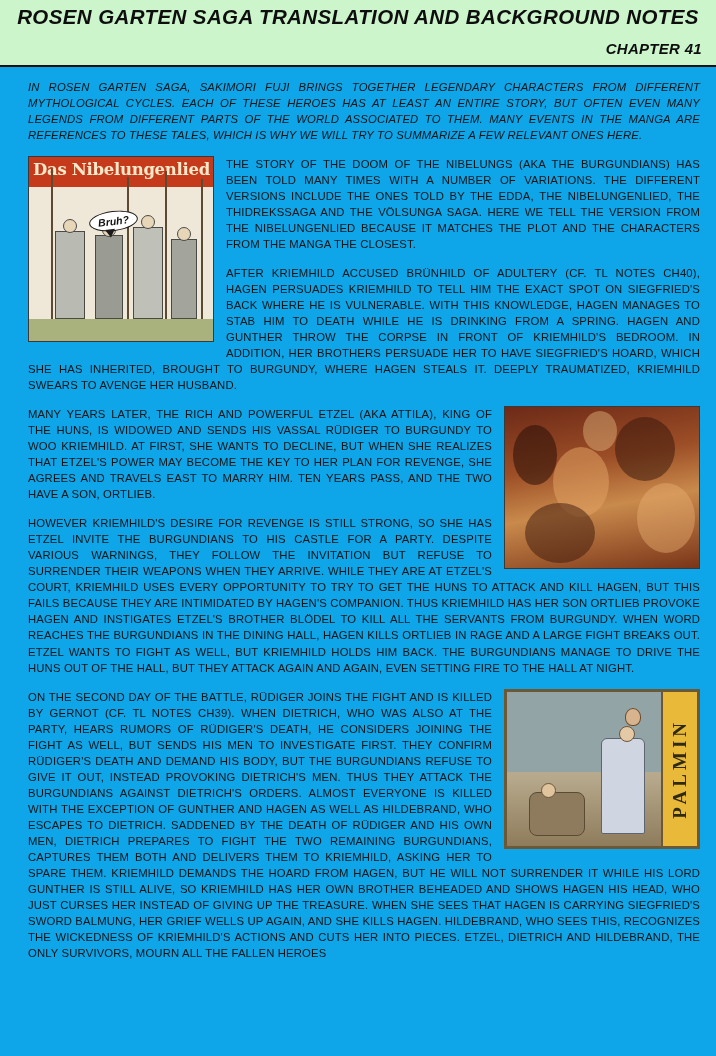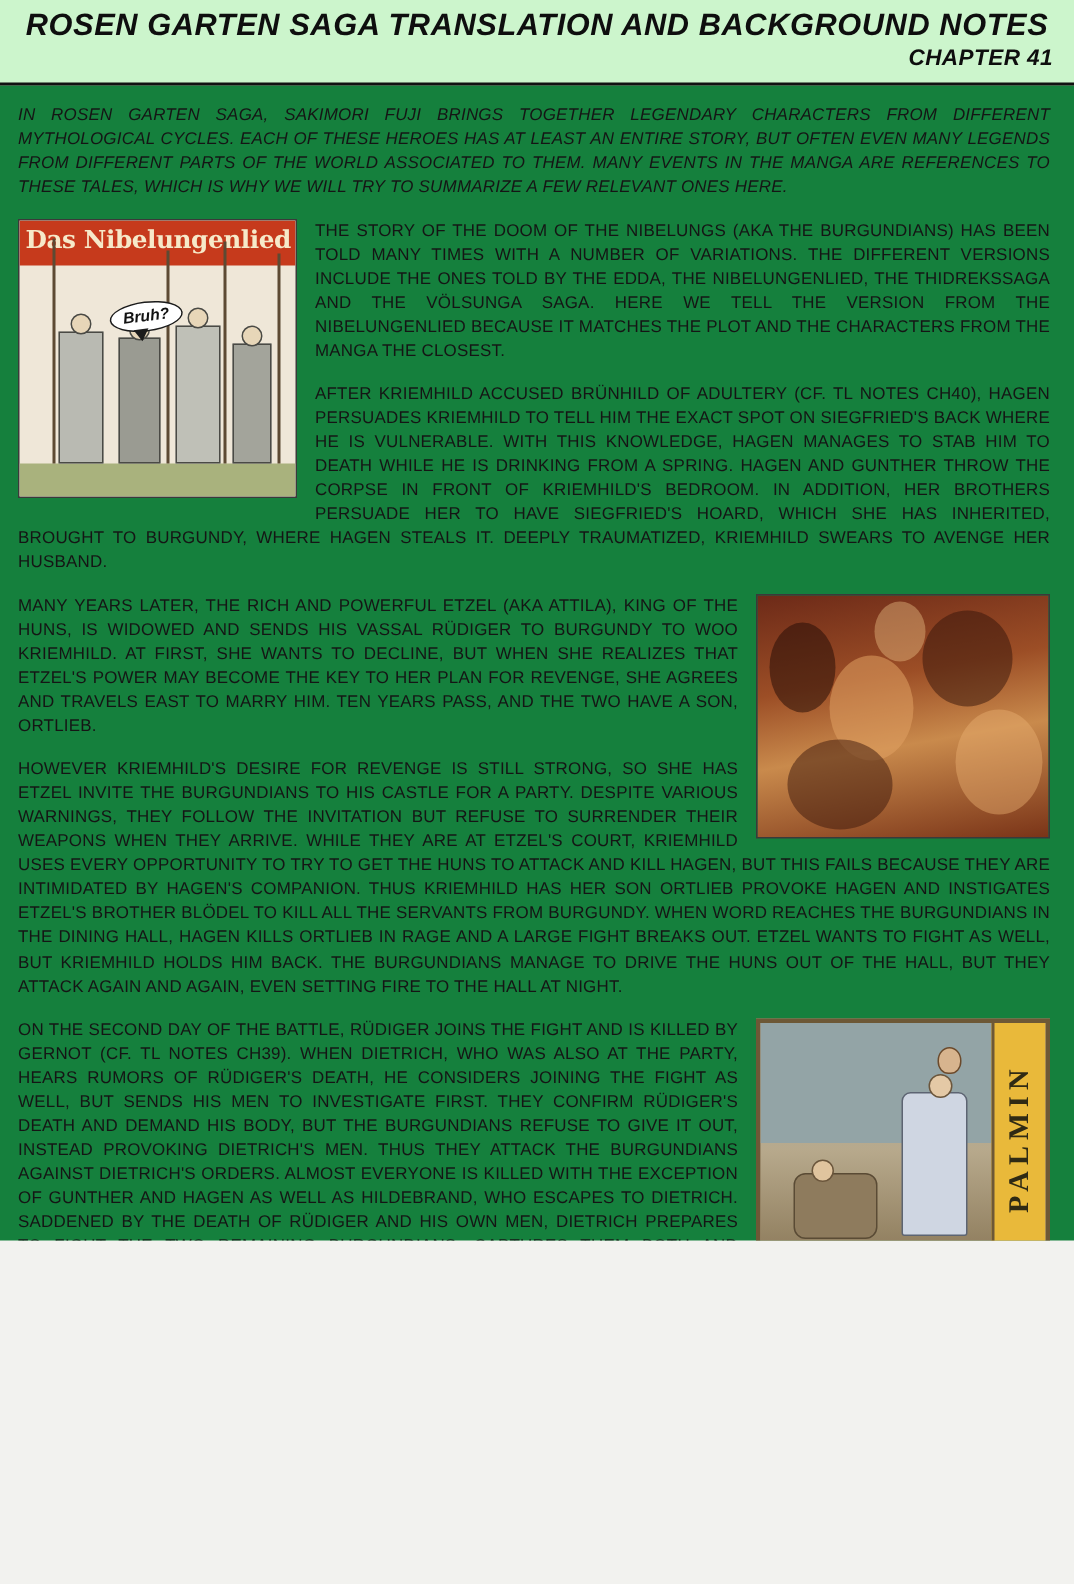--- a/index.html
+++ b/index.html
@@ -4,22 +4,22 @@
 <style>
   * { box-sizing: border-box; }
   html, body {
     margin: 0; padding: 0;
     width: 716px; height: 1056px;
     background: #f2f2ef;
     font-family: "Liberation Sans", sans-serif;
   }
   #page {
     position: relative;
-    width: 716px; height: 827px;
-    background: #15803d;
+    width: 716px; height: 1056px;
+    background: #0ea5e9;
     overflow: hidden;
   }
 
   
   #header {
     background: #ccf5cc;
     border-bottom: 2px solid #111;
     padding: 6px 14px 8px 14px;
   }
   #header-title {
@@ -31,27 +31,27 @@
     text-align: center;
     line-height: 1.05;
     white-space: nowrap;
   }
   #header-chapter {
     font-size: 15px;
     font-weight: bold;
     font-style: italic;
     color: #0e0e0e;
     text-align: right;
-    margin-top: 2px;
+    margin-top: 12px;
     letter-spacing: 0.3px;
   }
 
   
   #body {
-    padding: 12px 16px 0 12px;
+    padding: 12px 16px 0 28px;
   }
   p {
     margin: 0 0 13px 0;
     font-size: 11.3px;
     line-height: 1.42;
     text-align: justify;
     color: #151515;
     letter-spacing: 0.15px;
   }
   .intro p { font-style: italic; }
@@ -297,22 +297,15 @@
           <div class="head-held"></div>
         </div>
         <div class="brand">
           <span class="brand-text">PALMIN</span>
         </div>
       </div>
 
       <p class="caps">On the second day of the battle, Rüdiger joins the fight and is killed by Gernot (cf. TL notes ch39). When Dietrich, who was also at the party, hears rumors of Rüdiger's death, he considers joining the fight as well, but sends his men to investigate first. They confirm Rüdiger's death and demand his body, but the Burgundians refuse to give it out, instead provoking Dietrich's men. Thus they attack the Burgundians against Dietrich's orders. Almost everyone is killed with the exception of Gunther and Hagen as well as Hildebrand, who escapes to Dietrich. Saddened by the death of Rüdiger and his own men, Dietrich prepares to fight the two remaining Burgundians, captures them both and delivers them to Kriemhild, asking her to spare them. Kriemhild demands the hoard from Hagen, but he will not surrender it while his lord Gunther is still alive, so Kriemhild has her own brother beheaded and shows Hagen his head, who just curses her instead of giving up the treasure. When she sees that Hagen is carrying Siegfried's sword Balmung, her grief wells up again, and she kills Hagen. Hildebrand, who sees this, recognizes the wickedness of Kriemhild's actions and cuts her into pieces. Etzel, Dietrich and Hildebrand, the only survivors, mourn all the fallen heroes</p>
     </div>
 
-    <div id="notes-section">
-      <h3 class="caps">Notes</h3>
-      <div class="note-line">
-        <span class="note-term caps">Kater:</span>
-        <span class="note-def caps">German for hangover.</span>
-      </div>
-    </div>
 
   </div>
 </div>
 
 </body></html>

